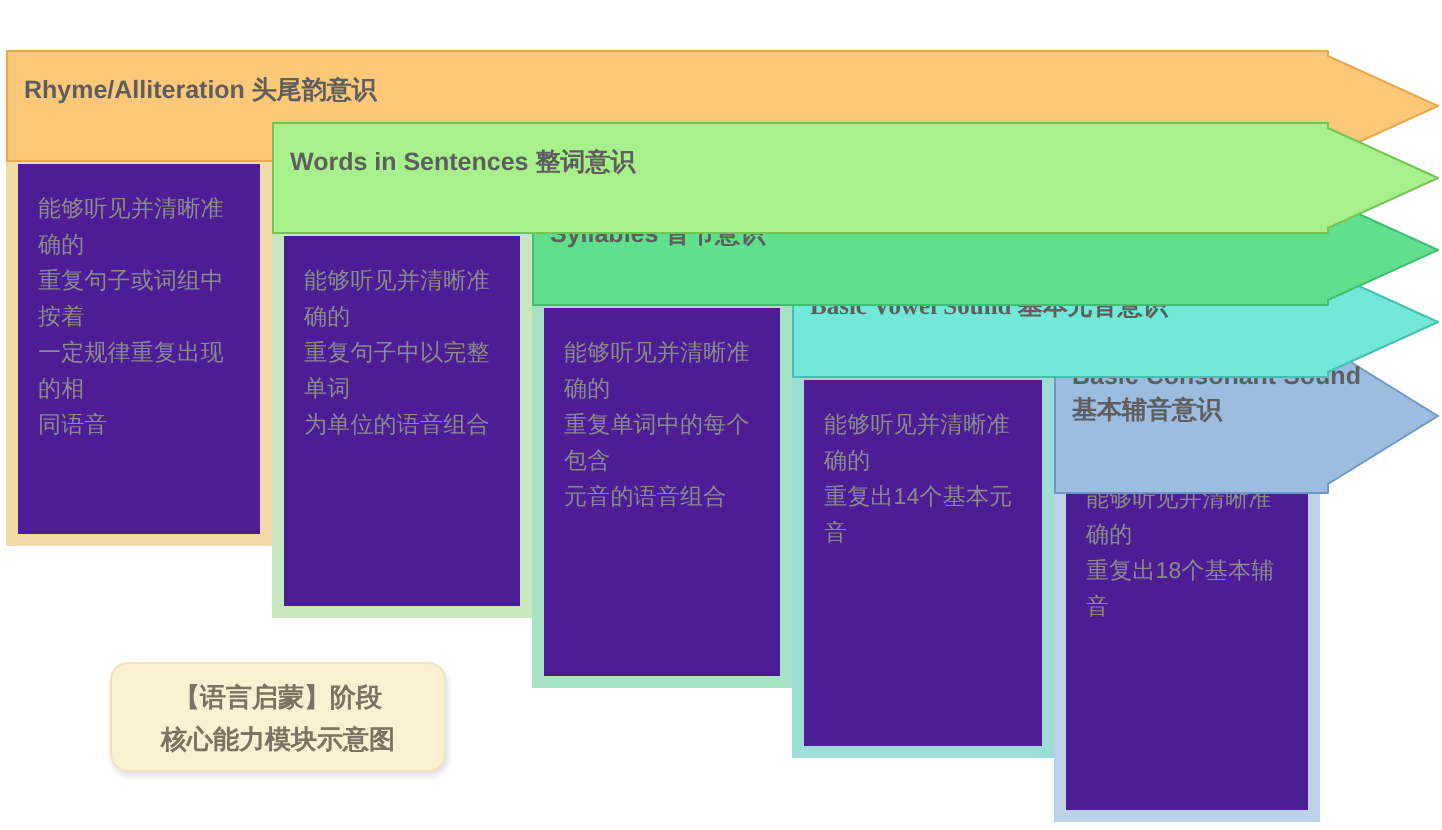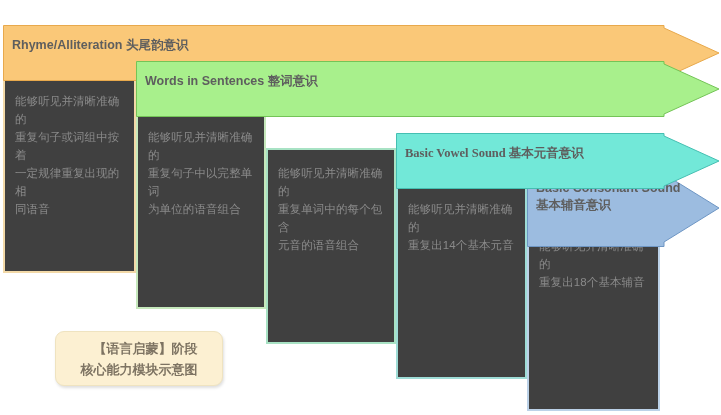--- a/index.html
+++ b/index.html
@@ -8,23 +8,23 @@
     background:#ffffff;
     font-family:"Liberation Sans","DejaVu Sans",sans-serif;
     overflow:hidden;
     position:relative;
   }
   #stage{position:absolute;left:0;top:0;width:721px;height:415px;}
 
   
   .bodybox{
     position:absolute;
-    background:#404040;
+    background:#4c1d95;
     box-sizing:border-box;
-    border:2px solid #84cc16;
+    border:6px solid #84cc16;
     z-index:5;
   }
   .bodybox .btext{
     position:absolute;
     left:10px;right:8px;top:14px;
     font-size:11.5px;
     line-height:18px;
     color:#8a8a8a;
     letter-spacing:0.1px;
     white-space:pre-line;
@@ -52,21 +52,21 @@
     border-radius:9px;
     box-shadow:1px 2px 3px rgba(0,0,0,0.13);
     z-index:20;
     display:flex;align-items:center;justify-content:center;
   }
   #caption .ctext{
     font-size:13px;
     font-weight:bold;
     line-height:21px;
     color:#7d7362;
-    text-align:right;
+    text-align:center;
     white-space:pre-line;
   }
 </style>
 </head>
 <body>
 
 <div id="stage">
 
   <div class="bodybox" style="left:3px;top:76px;width:133px;height:197px;border-color:#F2D9A8;">
     <div class="btext">能够听见并清晰准确的
@@ -105,20 +105,26 @@
 基本辅音意识</div>
   </div>
 
   <div class="band" style="left:396px;top:133px;width:325px;height:56px;">
     <svg width="325" height="56" viewBox="0 0 325 56">
       <polygon points="0.5,0.5 268,0.5 268,3 323,28 268,53 268,55.5 0.5,55.5" fill="#72E8D8" stroke="#45BFB2" stroke-width="1" stroke-linejoin="round"></polygon>
     </svg>
     <div class="hlabel" style="left:9px;top:12px;width:280px;font-family:Liberation Serif, serif;">Basic Vowel Sound 基本元音意识</div>
   </div>
 
+  <div class="band" style="left:266px;top:97px;width:455px;height:56px;">
+    <svg width="455" height="56" viewBox="0 0 455 56">
+      <polygon points="0.5,0.5 398,0.5 398,3 453,28 398,53 398,55.5 0.5,55.5" fill="#60E08C" stroke="#3FBF74" stroke-width="1" stroke-linejoin="round"></polygon>
+    </svg>
+    <div class="hlabel" style="left:9px;top:12px;width:300px;">Syllables 音节意识</div>
+  </div>
 
   <div class="band" style="left:3px;top:25px;width:718px;height:56px;">
     <svg width="718" height="56" viewBox="0 0 718 56">
       <polygon points="0.5,0.5 661,0.5 661,3 716,28 661,53 661,55.5 0.5,55.5" fill="#FAC878" stroke="#E8A94C" stroke-width="1" stroke-linejoin="round"></polygon>
     </svg>
     <div class="hlabel" style="left:9px;top:12px;width:400px;">Rhyme/Alliteration 头尾韵意识</div>
   </div>
 
   <div class="band" style="left:136px;top:61px;width:585px;height:56px;">
     <svg width="585" height="56" viewBox="0 0 585 56">

